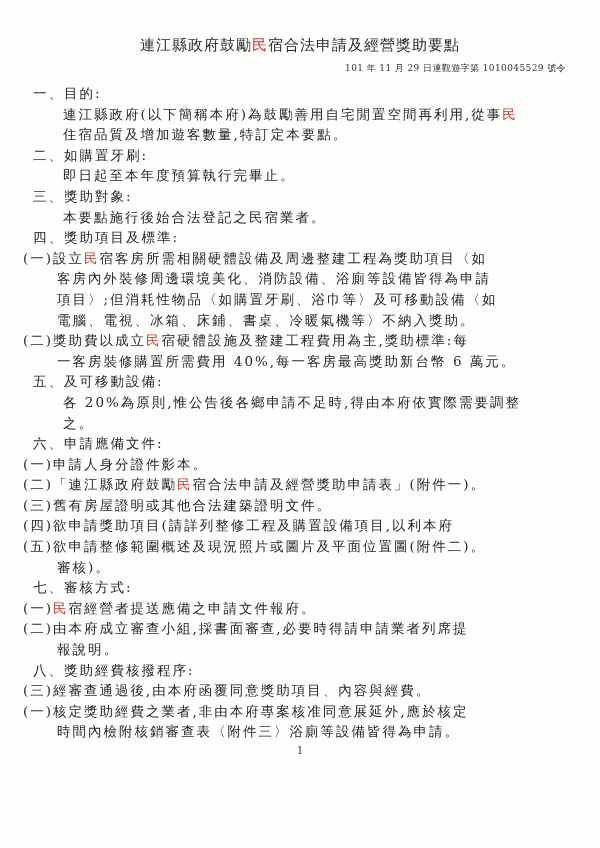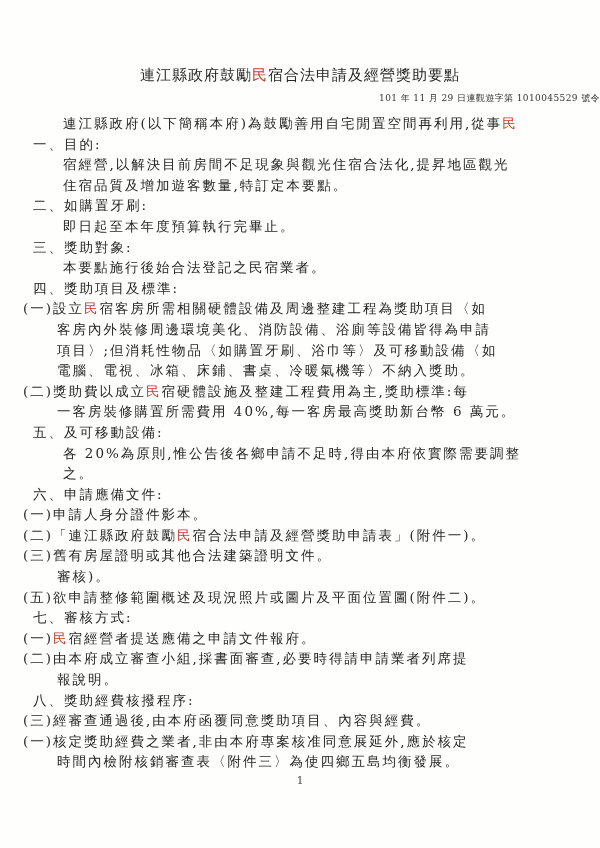--- a/index.html
+++ b/index.html
@@ -6,28 +6,29 @@
   body {
     width:600px; height:848px;
     background:#fefefd;
     font-family:"DejaVu Serif","Liberation Serif",serif;
     color:#262626;
     overflow:hidden;
   }
   .page { width:600px; height:848px; position:relative; }
   .doc-title {
     text-align:center;
-    padding-top:66px;
+    padding-top:36px;
     font-size:15px;
     letter-spacing:1px;
     font-weight:500;
     white-space:nowrap;
   }
   .issue-line {
     text-align:right;
+    padding-right:34px;
     font-size:9px;
     letter-spacing:0.4px;
     margin-top:7px;
     color:#333;
   }
   .content {
     margin-top:8px;
     font-size:13.5px;
     line-height:20.6px;
     letter-spacing:2px;
@@ -51,49 +52,49 @@
 
 <div class="page">
 
   <div class="doc-title">
     <span>連江縣政府鼓勵</span><span class="red">民</span><span>宿合法申請及經營獎助要點</span>
   </div>
 
   <div class="issue-line">101 年 11 月 29 日連觀遊字第 1010045529 號令</div>
 
   <div class="content">
+      <div class="line L0"><span>一、目的:</span></div>
       <div class="line L1"><span>連江縣政府(以下簡稱本府)為鼓勵善用自宅閒置空間再利用,從事</span><span class="red">民</span></div>
-      <div class="line L0"><span>一、目的:</span></div>
-      <div class="line L1"><span>宿經營,以解決目前房間不足現象與觀光住宿合法化,提昇地區觀光</span></div>
       <div class="line L1"><span>住宿品質及增加遊客數量,特訂定本要點。</span></div>
       <div class="line L0"><span>二、如購置牙刷:</span></div>
       <div class="line L1"><span>即日起至本年度預算執行完畢止。</span></div>
       <div class="line L0"><span>三、獎助對象:</span></div>
       <div class="line L1"><span>本要點施行後始合法登記之民宿業者。</span></div>
       <div class="line L0"><span>四、獎助項目及標準:</span></div>
       <div class="line L2"><span>(一)設立</span><span class="red">民</span><span>宿客房所需相關硬體設備及周邊整建工程為獎助項目〈如</span></div>
       <div class="line L3"><span>客房內外裝修周邊環境美化、消防設備、浴廁等設備皆得為申請</span></div>
       <div class="line L3"><span>項目〉;但消耗性物品〈如購置牙刷、浴巾等〉及可移動設備〈如</span></div>
       <div class="line L3"><span>電腦、電視、冰箱、床鋪、書桌、冷暖氣機等〉不納入獎助。</span></div>
       <div class="line L2"><span>(二)獎助費以成立</span><span class="red">民</span><span>宿硬體設施及整建工程費用為主,獎助標準:每</span></div>
       <div class="line L3"><span>一客房裝修購置所需費用 40%,每一客房最高獎助新台幣 6 萬元。</span></div>
       <div class="line L0"><span>五、及可移動設備:</span></div>
       <div class="line L1"><span>各 20%為原則,惟公告後各鄉申請不足時,得由本府依實際需要調整</span></div>
       <div class="line L1"><span>之。</span></div>
       <div class="line L0"><span>六、申請應備文件:</span></div>
       <div class="line L2"><span>(一)申請人身分證件影本。</span></div>
       <div class="line L2"><span>(二)「連江縣政府鼓勵</span><span class="red">民</span><span>宿合法申請及經營獎助申請表」(附件一)。</span></div>
       <div class="line L2"><span>(三)舊有房屋證明或其他合法建築證明文件。</span></div>
+      <div class="line L2"><span>(四)欲申請獎助項目(請詳列整修工程及購置設備項目,以利本府</span></div>
+      <div class="line L2"><span>(五)欲申請整修範圍概述及現況照片或圖片及平面位置圖(附件二)。</span></div>
       <div class="line L3"><span>審核)。</span></div>
-      <div class="line L2"><span>(五)欲申請整修範圍概述及現況照片或圖片及平面位置圖(附件二)。</span></div>
       <div class="line L0"><span>七、審核方式:</span></div>
       <div class="line L2"><span>(一)</span><span class="red">民</span><span>宿經營者提送應備之申請文件報府。</span></div>
       <div class="line L2"><span>(二)由本府成立審查小組,採書面審查,必要時得請申請業者列席提</span></div>
       <div class="line L3"><span>報說明。</span></div>
       <div class="line L0"><span>八、獎助經費核撥程序:</span></div>
       <div class="line L2"><span>(三)經審查通過後,由本府函覆同意獎助項目、內容與經費。</span></div>
       <div class="line L2"><span>(一)核定獎助經費之業者,非由本府專案核准同意展延外,應於核定</span></div>
-      <div class="line L3"><span>時間內檢附核銷審查表〈附件三〉為使四鄉五島均衡發展。</span></div>
+      <div class="line L3"><span>時間內檢附核銷審查表〈附件三〉浴廁等設備皆得為申請。</span></div>
     </div>
 
   <div class="page-number">1</div>
 
 </div>
 
 </body></html>

